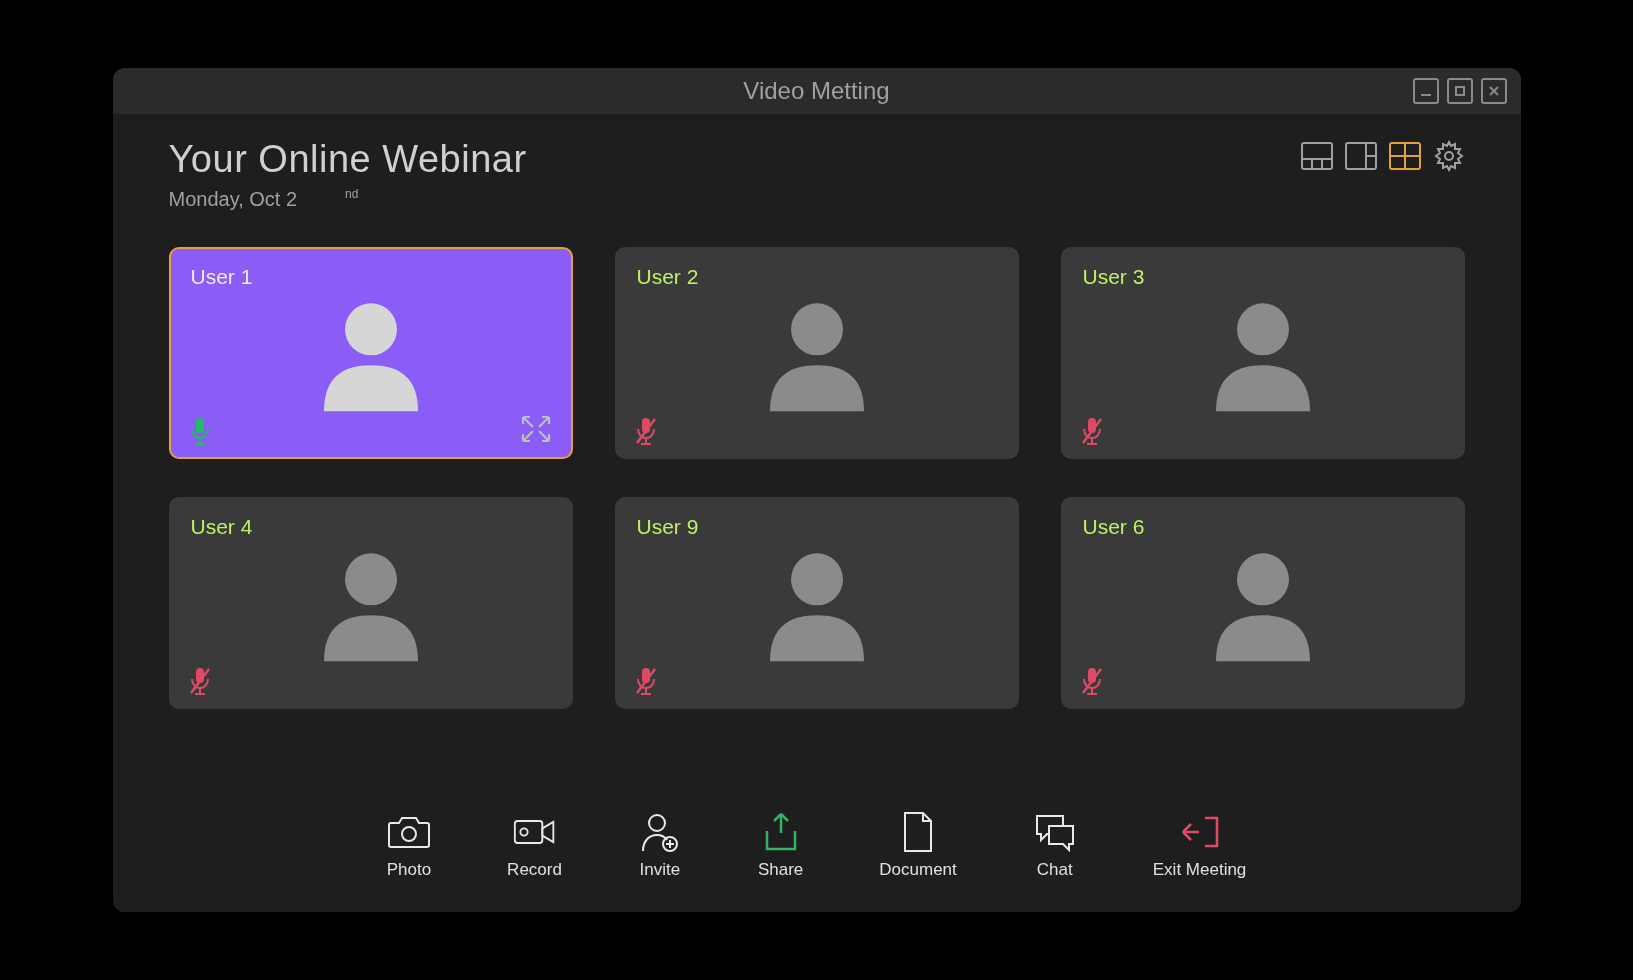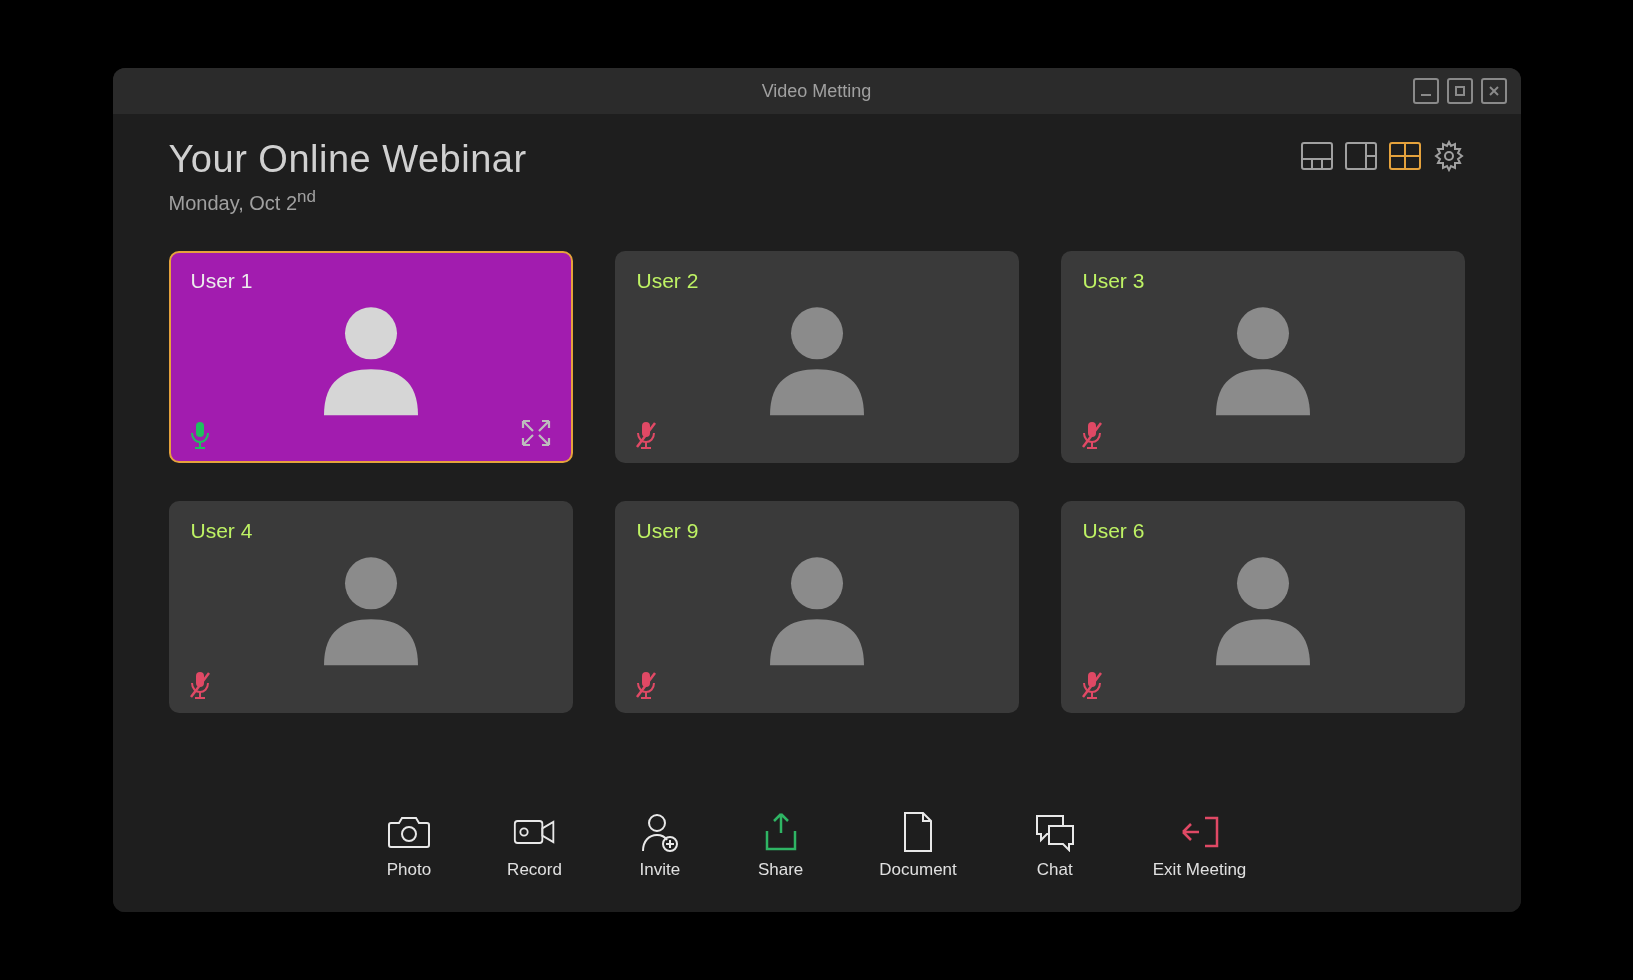--- a/index.html
+++ b/index.html
@@ -27,21 +27,21 @@
     .titlebar {
       background: #2b2b2b;
       height: 46px;
       display: flex;
       align-items: center;
       justify-content: center;
       position: relative;
     }
     .titlebar-title {
       color: #a0a0a0;
-      font-size: 18px;
+      font-size: 24px;
       font-weight: 400;
     }
     .window-controls {
       position: absolute;
       right: 14px;
       top: 50%;
       transform: translateY(-50%);
       display: flex;
       gap: 8px;
     }
@@ -73,21 +73,22 @@
       font-weight: 400;
       letter-spacing: 0.5px;
     }
     .meeting-date {
       color: #a0a0a0;
       font-size: 20px;
       font-weight: 400;
       margin-top: 6px;
     }
     .meeting-date sup {
-      font-size: 17px;
+      font-size: 12px;
+      margin-left: 48px;
     }
     .layout-controls {
       display: flex;
       gap: 12px;
       align-items: center;
       margin-top: 2px;
     }
     .layout-btn {
       width: 32px;
       height: 28px;
@@ -111,21 +112,21 @@
     }
     .tile {
       background: #3a3a3a;
       border-radius: 10px;
       position: relative;
       border: 2px solid transparent;
       cursor: pointer;
     }
     .tile.active {
       border-color: #e5a23c;
-      background: #a21caf;
+      background: #8b5cf6;
     }
     .tile-name {
       position: absolute;
       top: 16px;
       left: 20px;
       font-size: 21px;
       font-weight: 400;
     }
     .tile.active .tile-name { color: #ececec; }
     .tile:not(.active) .tile-name { color: #bef264; }

